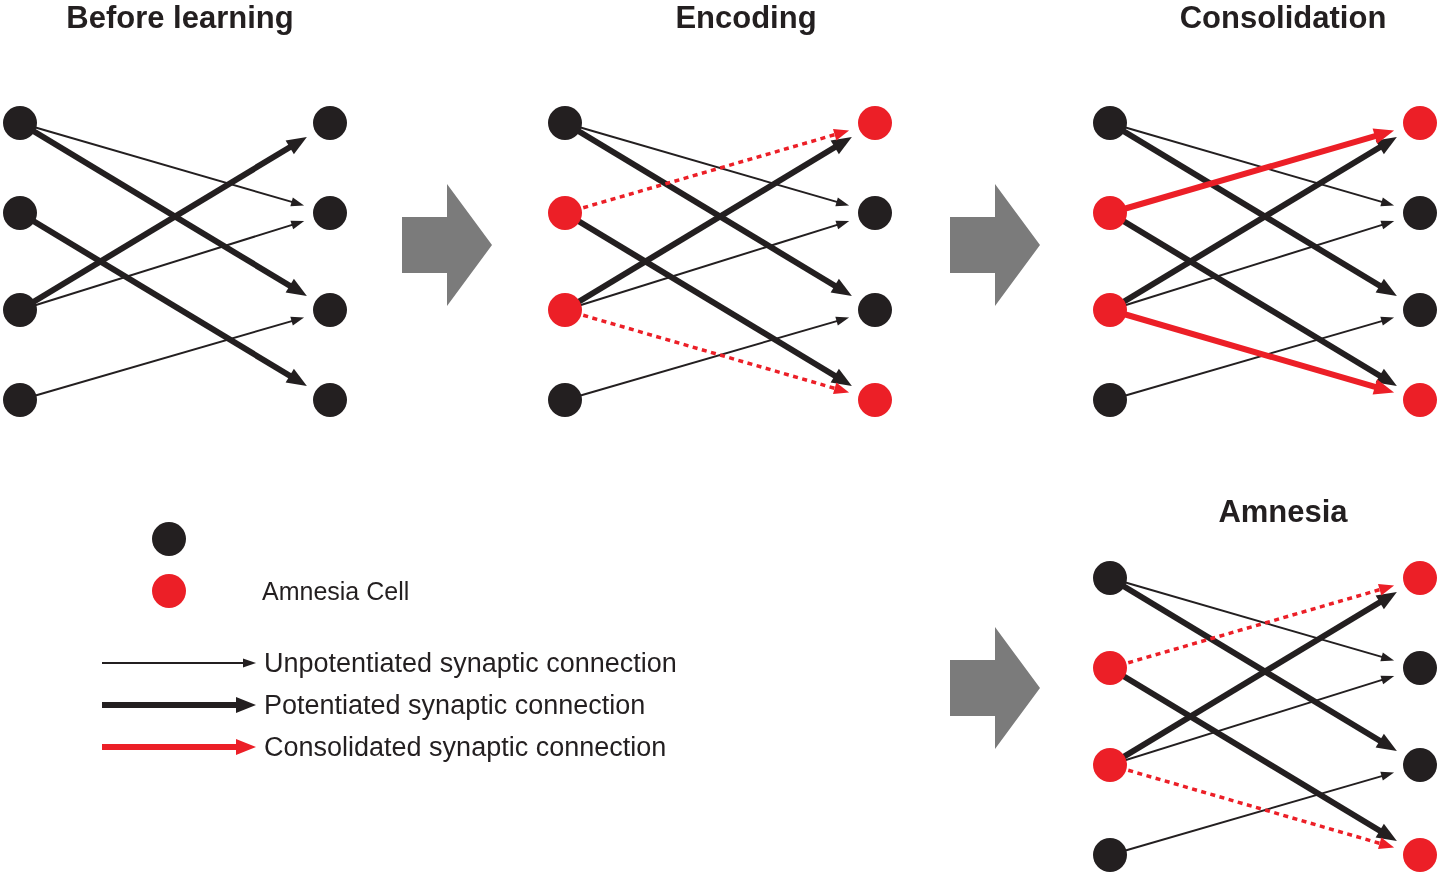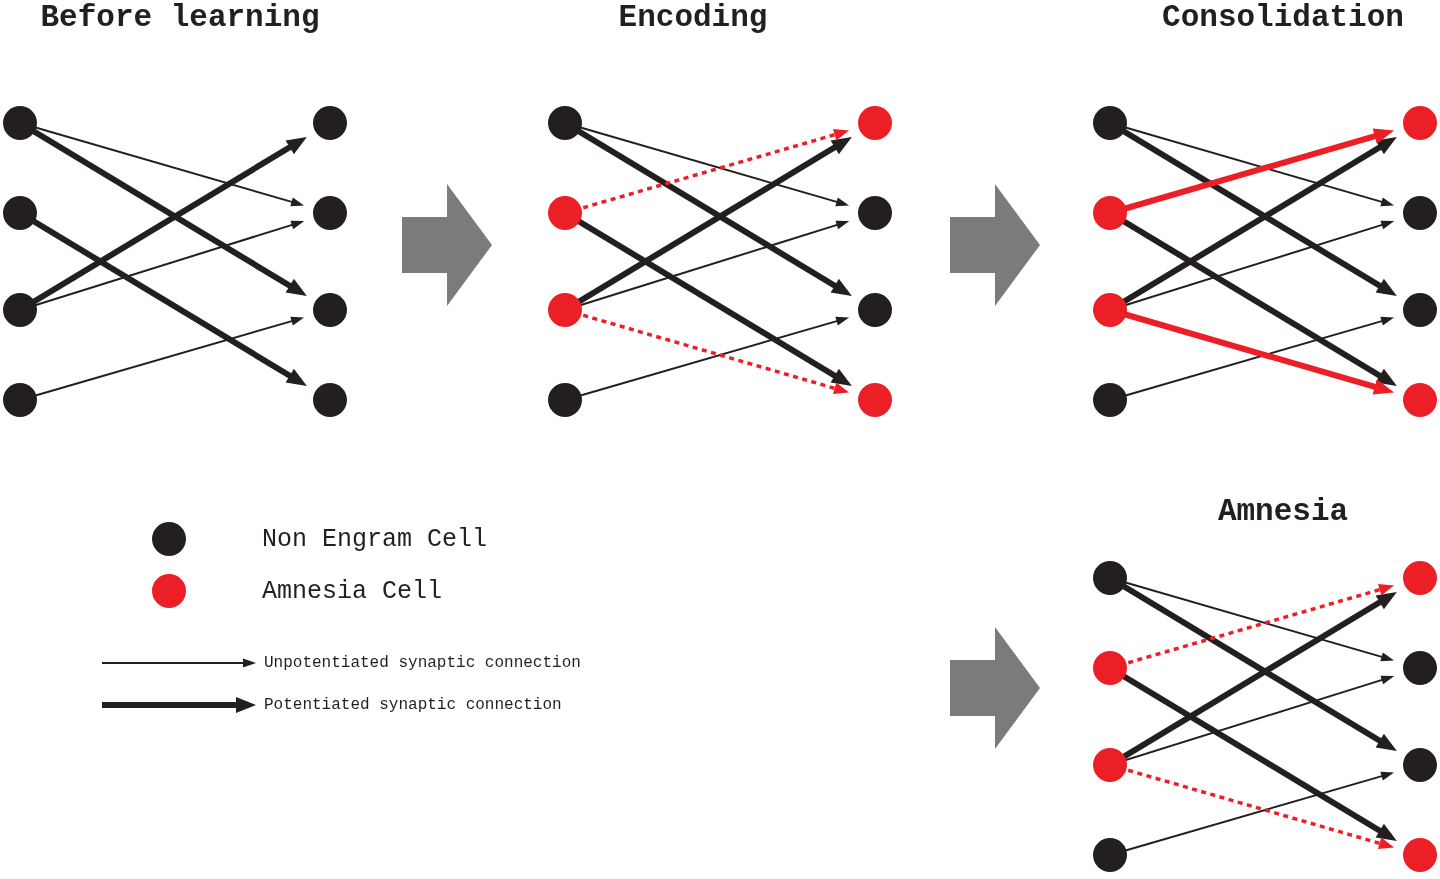--- a/index.html
+++ b/index.html
@@ -6,34 +6,34 @@
     margin: 0;
     padding: 0;
     background: #ffffff;
   }
   .stage {
     position: relative;
     width: 1440px;
     height: 879px;
     background: #ffffff;
     overflow: hidden;
-    font-family: Liberation Mono, monospace;
+    font-family: Liberation Sans, sans-serif;
   }
   .panel-title {
     position: absolute;
     width: 360px;
     font-weight: bold;
     font-size: 31px;
     line-height: 36px;
     color: #231f20;
     text-align: center;
     white-space: nowrap;
   }
   .t1 { left: 0px;    top: 0px; }
-  .t2 { left: 513px;  top: 0px; }
+  .t2 { left: 566px;  top: 0px; }
   .t3 { left: 1103px; top: 0px; }
   .t4 { left: 1103px; top: 494px; }
   .panel-svg  { position: absolute; }
   .flow-arrow { position: absolute; }
   .legend-cells {
     position: absolute;
     left: 150px;
     top: 513px;
   }
   .legend-cell-row {
@@ -52,40 +52,39 @@
     left: 100px;
     top: 642px;
   }
   .legend-conn-row {
     display: flex;
     align-items: center;
     height: 42px;
   }
   .legend-conn-label {
     margin-left: 2px;
-    font-size: 16px;
+    font-size: 27px;
     color: #231f20;
     white-space: nowrap;
   }
 </style>
 </head>
 <body>
 
 <div class="stage">
   <div class="panel-title t1">Before learning</div>
   <div class="panel-title t2">Encoding</div>
   <div class="panel-title t3">Consolidation</div>
   <div class="panel-title t4">Amnesia</div>
 
   <div class="legend-cells">
       <div class="legend-cell-row">
         <svg width="38" height="38">
           <circle cx="19" cy="19" r="17" fill="#231f20"></circle>
         </svg>
-        <span class="legend-cell-label">Non Engram Cell</span>
       </div>
       <div class="legend-cell-row">
         <svg width="38" height="38">
           <circle cx="19" cy="19" r="17" fill="#ec1f27"></circle>
         </svg>
         <span class="legend-cell-label">Amnesia Cell</span>
       </div>
     </div>
   <div class="legend-conns">
       <div class="legend-conn-row">
@@ -95,20 +94,27 @@
         </svg>
         <span class="legend-conn-label">Unpotentiated synaptic connection</span>
       </div>
       <div class="legend-conn-row">
         <svg width="162" height="26">
           <line x1="2" y1="13" x2="138" y2="13" stroke="#231f20" stroke-width="6"></line>
           <polygon points="156,13 136,5 136,21" fill="#231f20"></polygon>
         </svg>
         <span class="legend-conn-label">Potentiated synaptic connection</span>
       </div>
+      <div class="legend-conn-row">
+        <svg width="162" height="26">
+          <line x1="2" y1="13" x2="138" y2="13" stroke="#ec1f27" stroke-width="6"></line>
+          <polygon points="156,13 136,5 136,21" fill="#ec1f27"></polygon>
+        </svg>
+        <span class="legend-conn-label">Consolidated synaptic connection</span>
+      </div>
     </div>
 <svg width="360" height="340" class="panel-svg" style="left: 0px; top: 88px;">
       <line x1="20" y1="35" x2="293.50684338336225" y2="114.4052125951697" stroke="#231f20" stroke-width="2"></line>
       <polygon points="304.07065187765215,117.4721247386732 290.3315050529672,118.16915022583309 292.84079680674284,109.52603418505048" fill="#231f20"></polygon>
       <line x1="20" y1="222" x2="293.73392653170276" y2="136.34777137556395" stroke="#231f20" stroke-width="2"></line>
       <polygon points="304.2320004304204,133.0628901879007 293.1690008541618,141.23968909552357 290.4813707915282,132.6503559056637" fill="#231f20"></polygon>
       <line x1="20" y1="312" x2="293.50684338336225" y2="232.5947874048303" stroke="#231f20" stroke-width="2"></line>
       <polygon points="304.07065187765215,229.52787526132678 292.84079680674284,237.4739658149495 290.3315050529672,228.8308497741669" fill="#231f20"></polygon>
       <line x1="20" y1="35" x2="291.46776372808887" y2="198.7563607004923" stroke="#231f20" stroke-width="6"></line>
       <polygon points="306.8806582368533,208.0538164202954 285.62301735164704,204.5734854021873 293.8874224359164,190.87313472773" fill="#231f20"></polygon>

